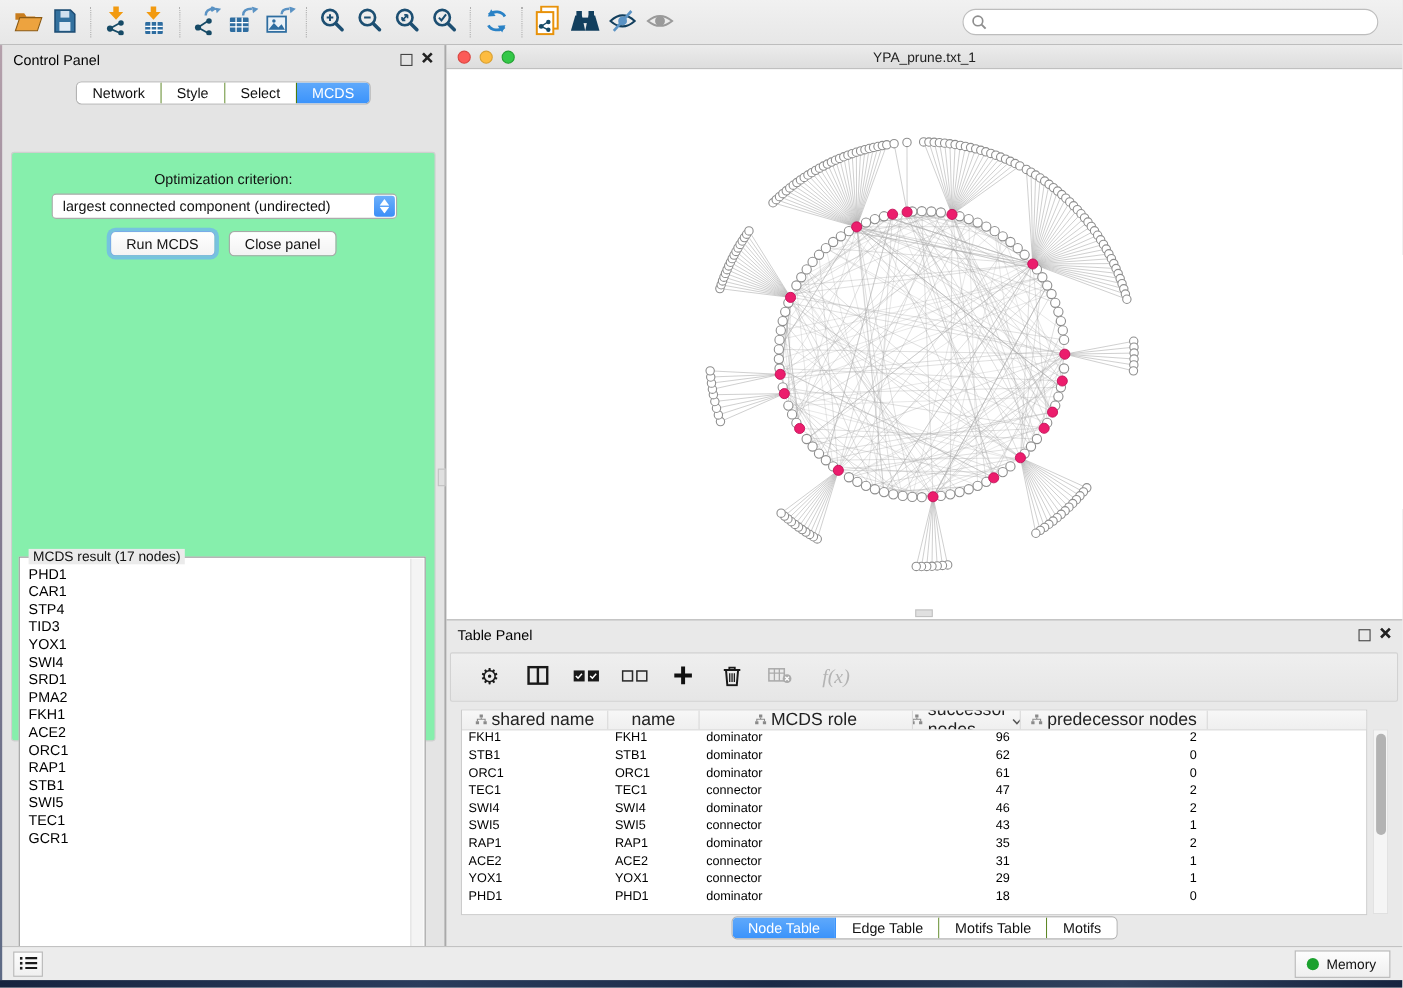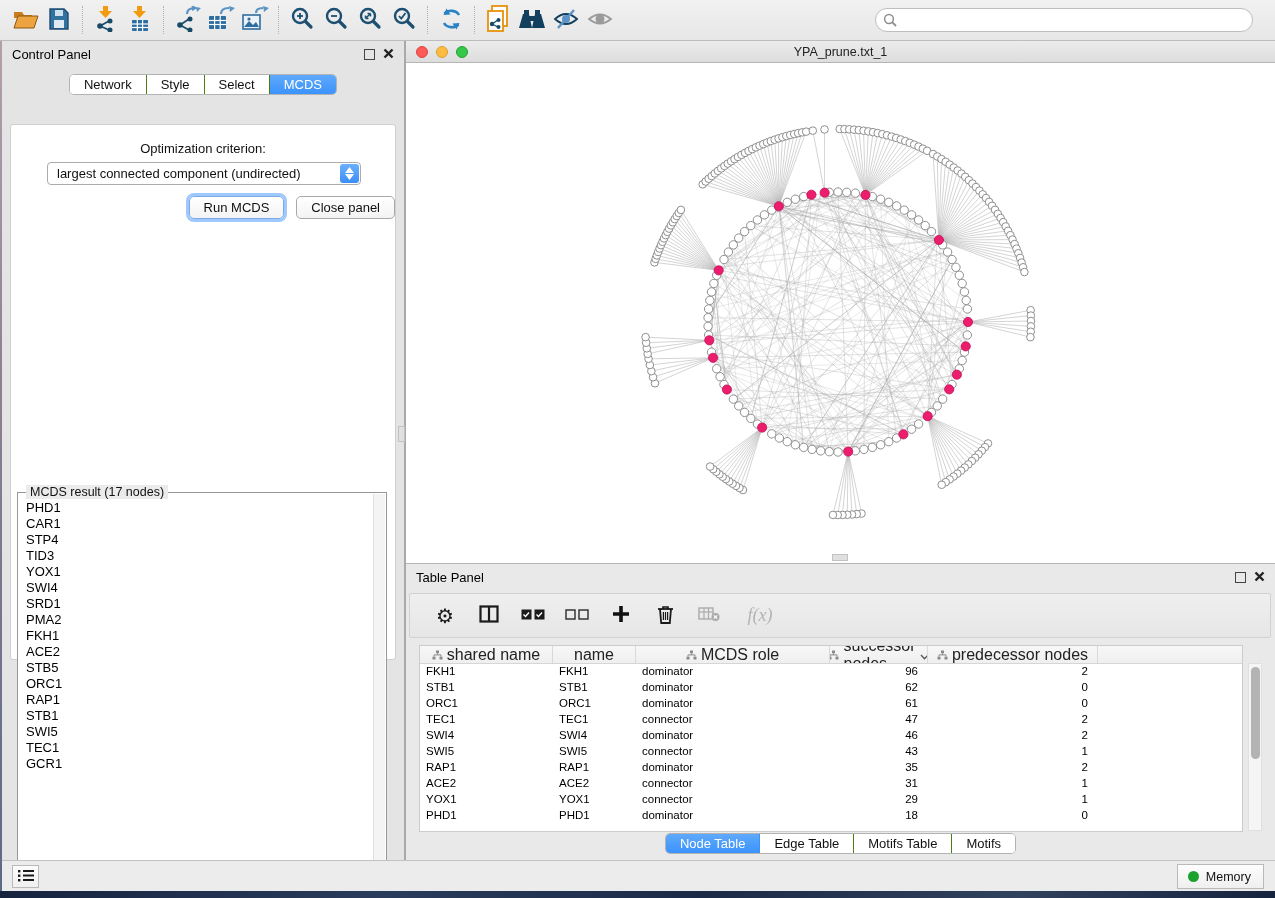--- a/index.html
+++ b/index.html
@@ -36,31 +36,31 @@
 
   
   .segbar { display:flex; background:#fff; border:1px solid #b3b3b3; border-radius:5px; overflow:hidden; }
   .seg { font-size:13px; color:#111; padding:2px 14px; border-right:1px solid #4d7c0f;
     background:#fff; cursor:pointer; white-space:nowrap; }
   .seg:last-child { border-right:none; }
   .seg.active { background:linear-gradient(#5fa9fb,#3b93fb); color:#fff; border-right-color:#3b93fb; }
 
   #ctl-tabs-row { display:flex; justify-content:center; margin-top:7px; }
 
-  #ctl-inner { position:absolute; left:8px; top:83px; width:386px; height:536px;
-    background:#ffffff; border:1px solid #cfcfcf; border-radius:3px; }
+  #ctl-inner { position:absolute; left:8px; top:97px; width:386px; height:536px;
+    background:#86efac; border:1px solid #cfcfcf; border-radius:3px; }
   #opt-label { text-align:center; font-size:13px; color:#111; margin-top:16px; }
   #opt-select { position:absolute; left:36px; top:37px; width:314px; height:23px; background:#fff;
     border:1px solid #ababab; border-radius:4px; font-size:13px; color:#111;
     display:flex; align-items:center; padding-left:9px; cursor:pointer; }
   #opt-stepper { position:absolute; right:1px; top:1px; width:19px; height:19px; border-radius:3px;
     background:linear-gradient(#6cb0fb,#3b8ef7); display:flex; flex-direction:column;
     align-items:center; justify-content:center; gap:1px; }
   #opt-stepper svg { display:block; }
-  #ctl-buttons { position:absolute; left:0; top:71px; width:100%; display:flex; justify-content:flex-end; gap:12px; }
+  #ctl-buttons { position:absolute; left:0; top:71px; width:100%; display:flex; justify-content:center; gap:12px; }
   .mac-btn { font-size:13px; color:#111; background:linear-gradient(#ffffff,#f3f3f3);
     border:1px solid #a8a8a8; border-radius:5px; padding:2px 14px; height:23px; cursor:pointer;
     font-family:"Liberation Sans", sans-serif; }
   .mac-btn.focused { box-shadow:0 0 0 3px rgba(108,170,250,.65); border-color:#7aabe8; }
 
   
   #mcds-box { position:absolute; left:6px; top:367px; width:370px; height:372px;
     border:1px solid #979797; background:#fff; }
   #mcds-legend { position:absolute; left:8px; top:-8px; background:#ebebeb; padding:0 4px;
     font-size:12.5px; color:#111; }
@@ -347,21 +347,20 @@
           <div class="mcds-item">PHD1</div>
           <div class="mcds-item">CAR1</div>
           <div class="mcds-item">STP4</div>
           <div class="mcds-item">TID3</div>
           <div class="mcds-item">YOX1</div>
           <div class="mcds-item">SWI4</div>
           <div class="mcds-item">SRD1</div>
           <div class="mcds-item">PMA2</div>
           <div class="mcds-item">FKH1</div>
           <div class="mcds-item">ACE2</div>
-          <div class="mcds-item">STB5</div>
           <div class="mcds-item">ORC1</div>
           <div class="mcds-item">RAP1</div>
           <div class="mcds-item">STB1</div>
           <div class="mcds-item">SWI5</div>
           <div class="mcds-item">TEC1</div>
           <div class="mcds-item">GCR1</div>
         </div>
       <div id="mcds-scroll"></div>
     </div>
   </div>

